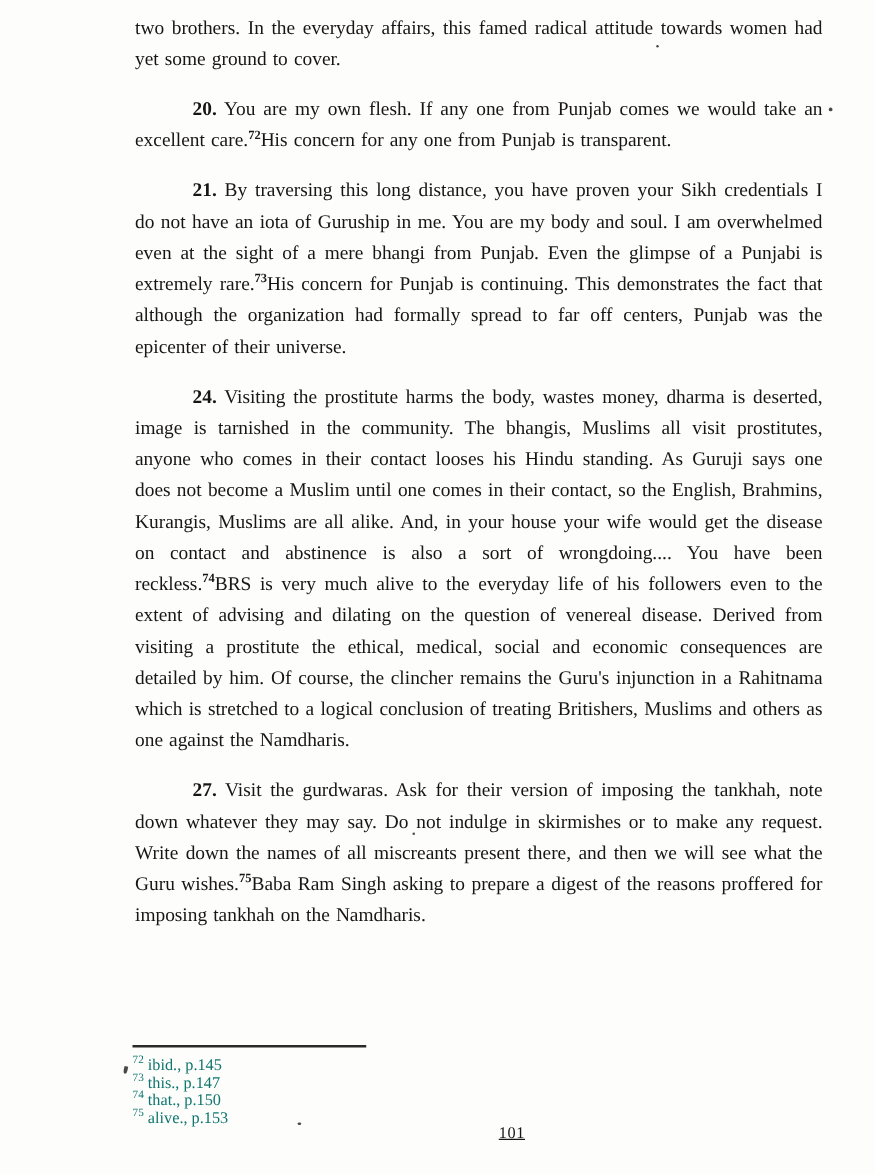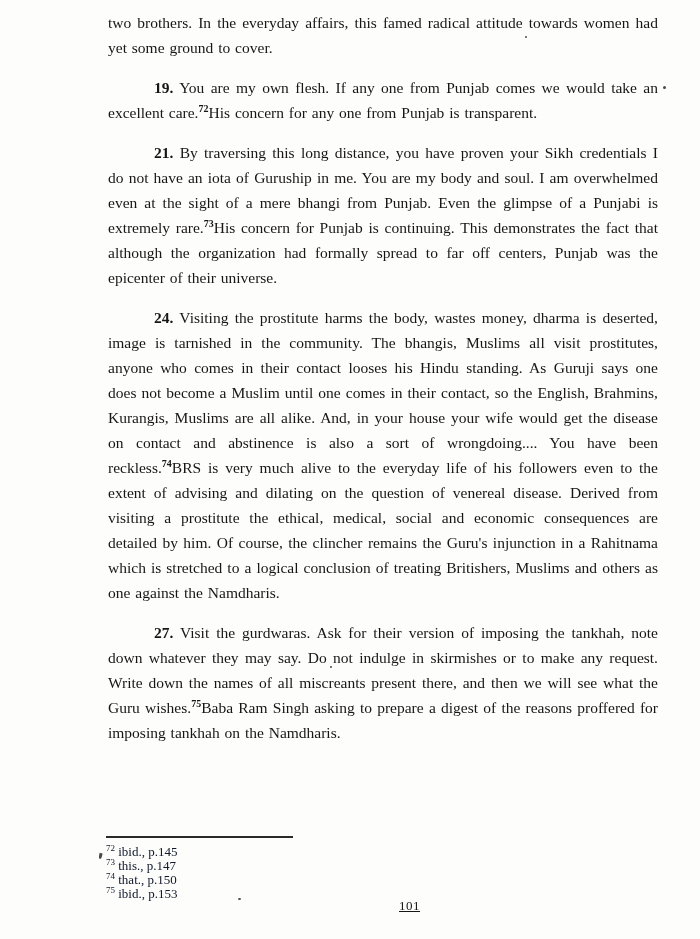--- a/index.html
+++ b/index.html
@@ -50,21 +50,21 @@
   }
   .footnote-rule {
     width: 187px;
     height: 2px;
     background: #2a2a28;
     margin: 0 0 7px 0;
   }
   .footnote {
     font-size: 13px;
     line-height: 14px;
-    color: #0f172a;
+    color: #0f766e;
   }
   .footnote sup {
     font-size: 9px;
     line-height: 0;
     vertical-align: super;
   }
   .page-number {
     position: absolute;
     left: 360px;
     top: 898px;
@@ -84,33 +84,33 @@
     transform: rotate(12deg);
   }
 </style>
 </head>
 <body>
 
 <div class="page">
 
   <div class="text-block">
       <p class="para">two brothers.  In the everyday affairs, this famed radical attitude towards women had yet some ground to cover.</p>
-      <p class="para numbered"><b>19.</b> You are my own flesh. If any one from Punjab comes we would take an excellent care.<sup>72</sup>His concern for any one from Punjab is transparent.</p>
+      <p class="para numbered"><b>20.</b> You are my own flesh. If any one from Punjab comes we would take an excellent care.<sup>72</sup>His concern for any one from Punjab is transparent.</p>
       <p class="para numbered"><b>21.</b> By traversing this long distance, you have proven your Sikh credentials I do not have an iota of Guruship in me. You are my body and soul. I am overwhelmed even at the sight of a mere bhangi from Punjab. Even the glimpse of a Punjabi is extremely rare.<sup>73</sup>His concern for Punjab is continuing. This demonstrates the fact that although the organization had formally spread to far off centers, Punjab was the epicenter of their universe.</p>
       <p class="para numbered"><b>24.</b> Visiting the prostitute harms the body, wastes money, dharma is deserted, image is tarnished in the community. The bhangis, Muslims all visit prostitutes, anyone who comes in their contact looses his Hindu standing. As Guruji says one does not become a Muslim until one comes in their contact, so the English, Brahmins, Kurangis, Muslims are all alike. And, in your house your wife would get the disease on contact and abstinence is also a sort of wrongdoing.... You have been reckless.<sup>74</sup>BRS is very much alive to the everyday life of his followers even to the extent of advising and dilating on the question of venereal disease. Derived from visiting a prostitute the ethical, medical, social and economic consequences are detailed by him. Of course, the clincher remains the Guru's injunction in a Rahitnama which is stretched to a logical conclusion of treating Britishers, Muslims and others as one against the Namdharis.</p>
       <p class="para numbered"><b>27.</b> Visit the gurdwaras. Ask for their version of imposing the tankhah, note down whatever they may say. Do not indulge in skirmishes or to make any request. Write down the names of all miscreants present there, and then we will see what the Guru wishes.<sup>75</sup>Baba Ram Singh asking to prepare a digest of the reasons proffered for imposing tankhah on the Namdharis.</p>
     </div>
 
   <div class="footnote-block">
     <div class="footnote-rule"></div>
     <div>
         <div class="footnote"><sup>72</sup><span> ibid., p.145</span></div>
         <div class="footnote"><sup>73</sup><span> this., p.147</span></div>
         <div class="footnote"><sup>74</sup><span> that., p.150</span></div>
-        <div class="footnote"><sup>75</sup><span> ibid., p.153</span></div>
+        <div class="footnote"><sup>75</sup><span> alive., p.153</span></div>
       </div>
   </div>
 
   <div class="page-number">101</div>
 
   <div class="artifact" style="left:663px; top:86px; width:3px; height:3px;"></div>
   <div class="artifact" style="left:525px; top:36px; width:2px; height:2px;"></div>
   <div class="artifact comma" style="left:99px; top:853px; width:3px; height:6px;"></div>
   <div class="artifact" style="left:330px; top:666px; width:2px; height:2px;"></div>
   <div class="artifact" style="left:238px; top:898px; width:3px; height:2px;"></div>

